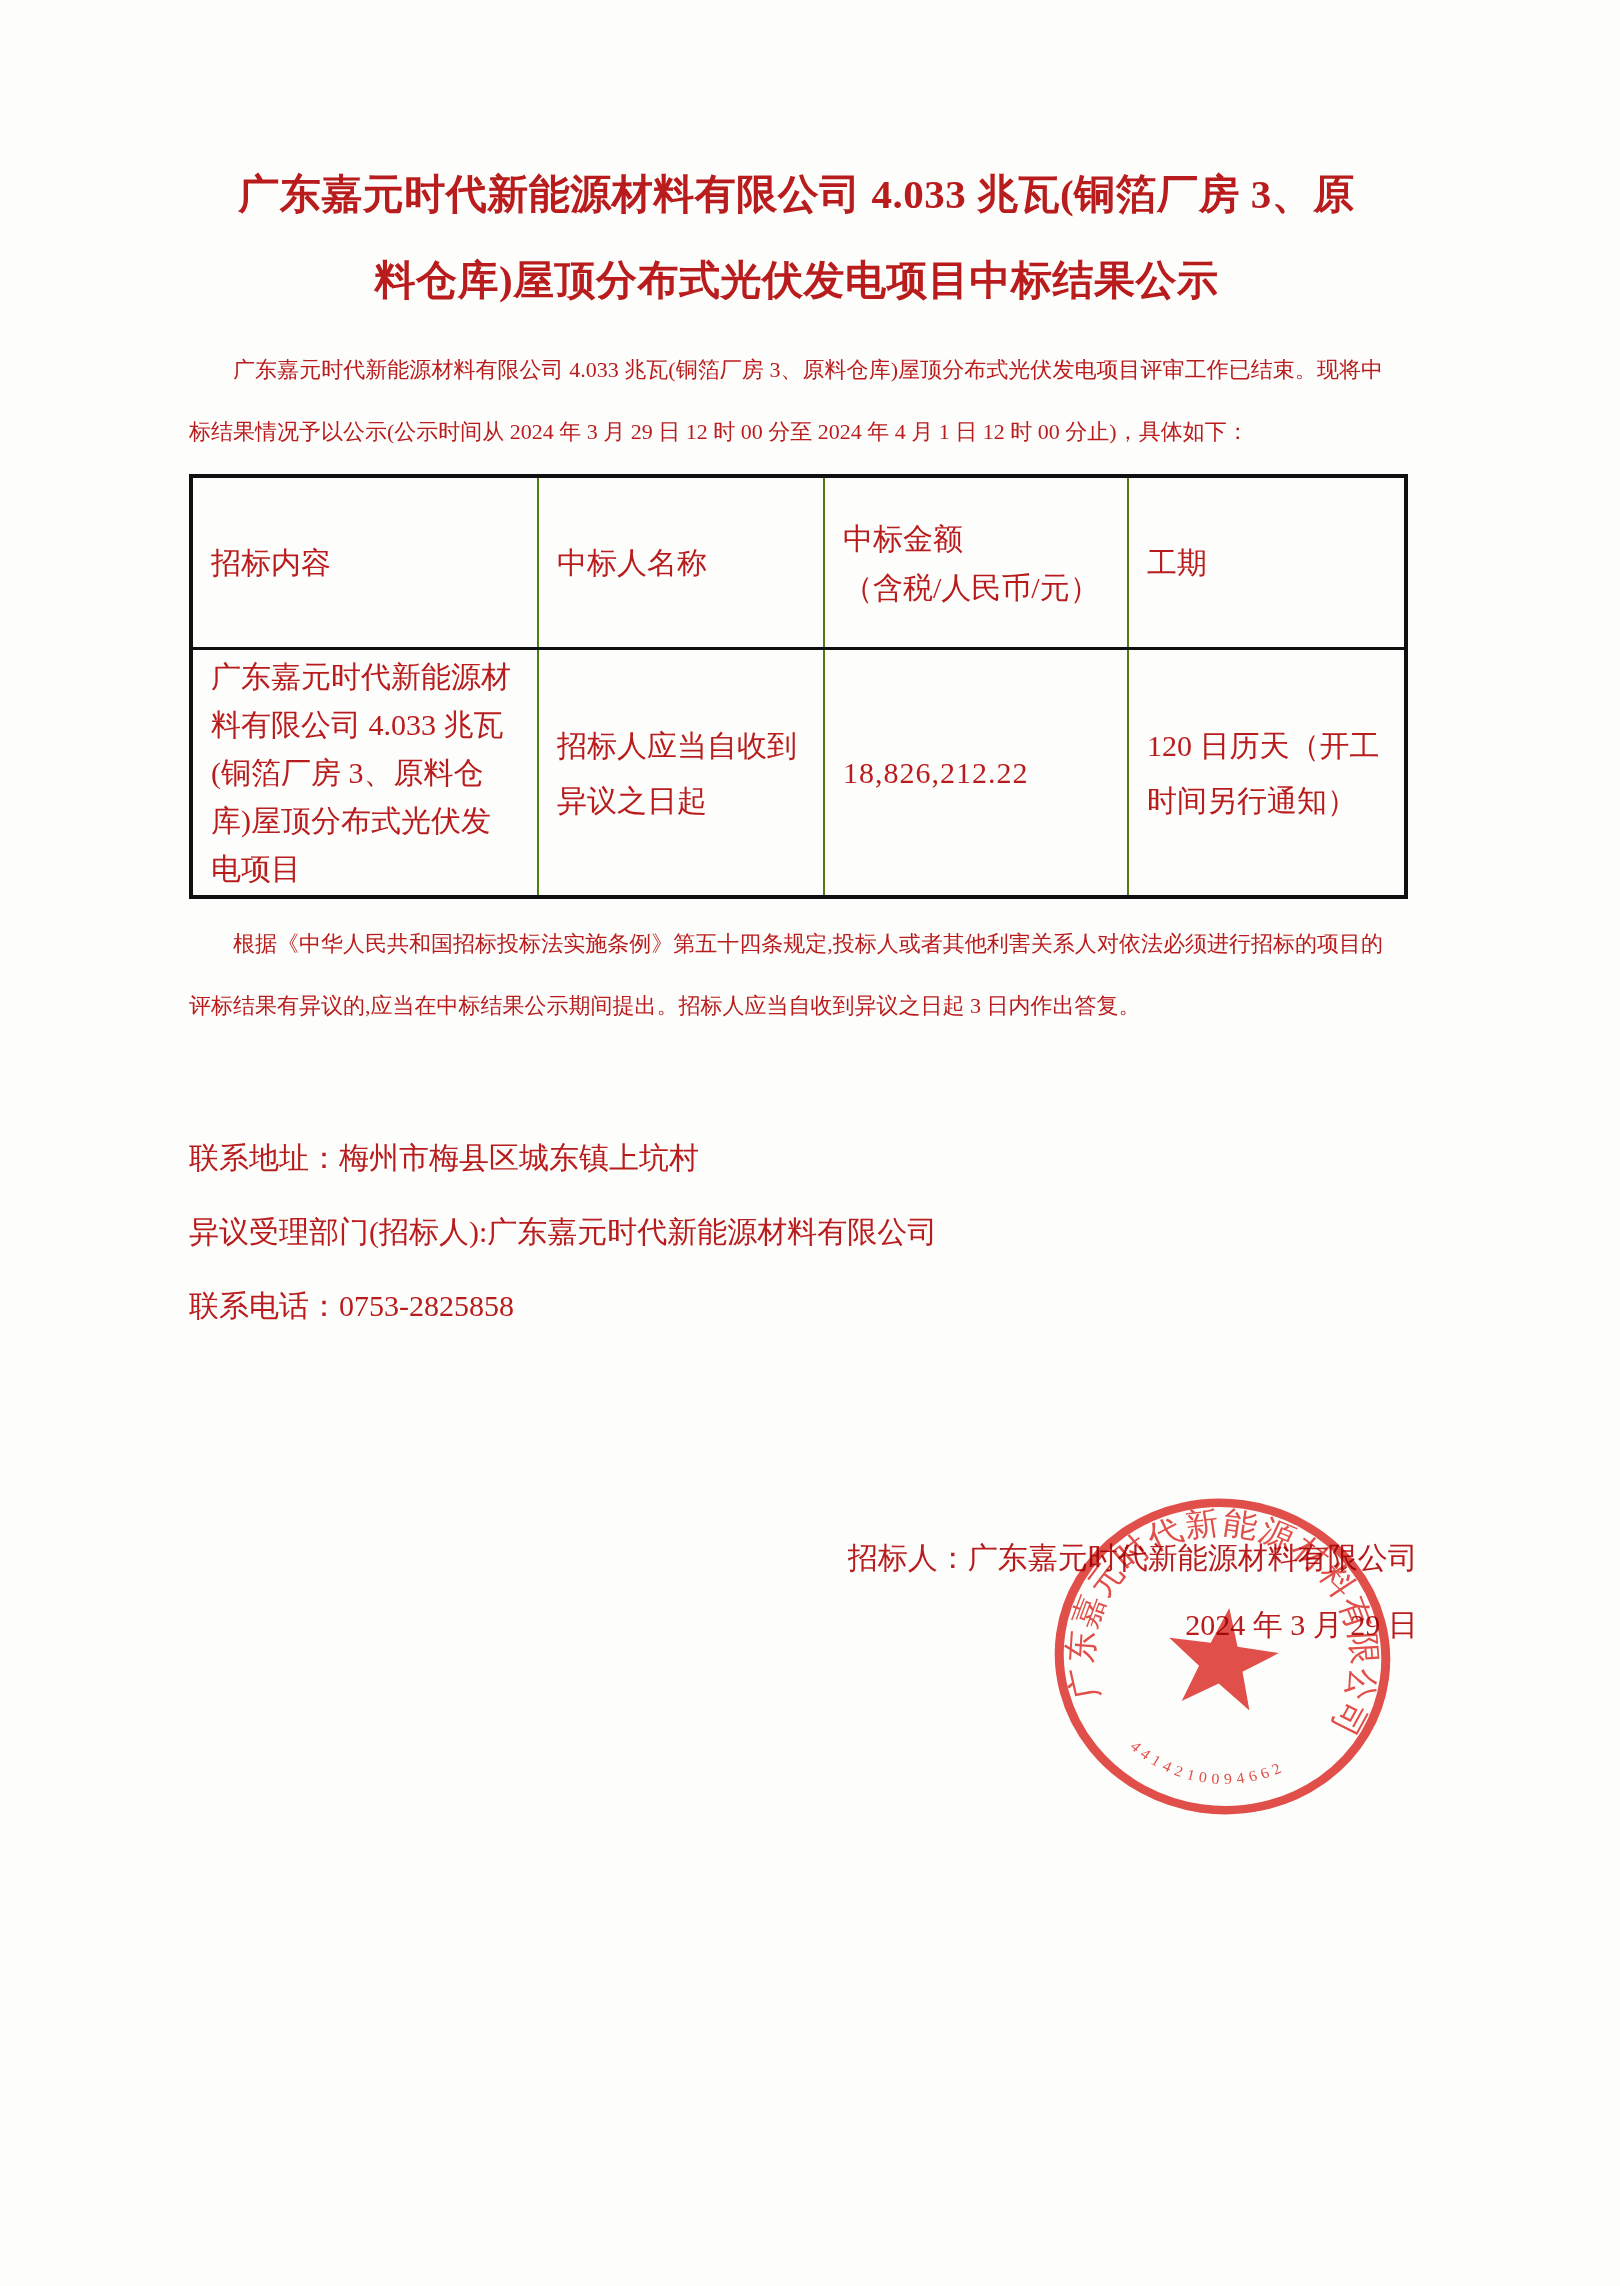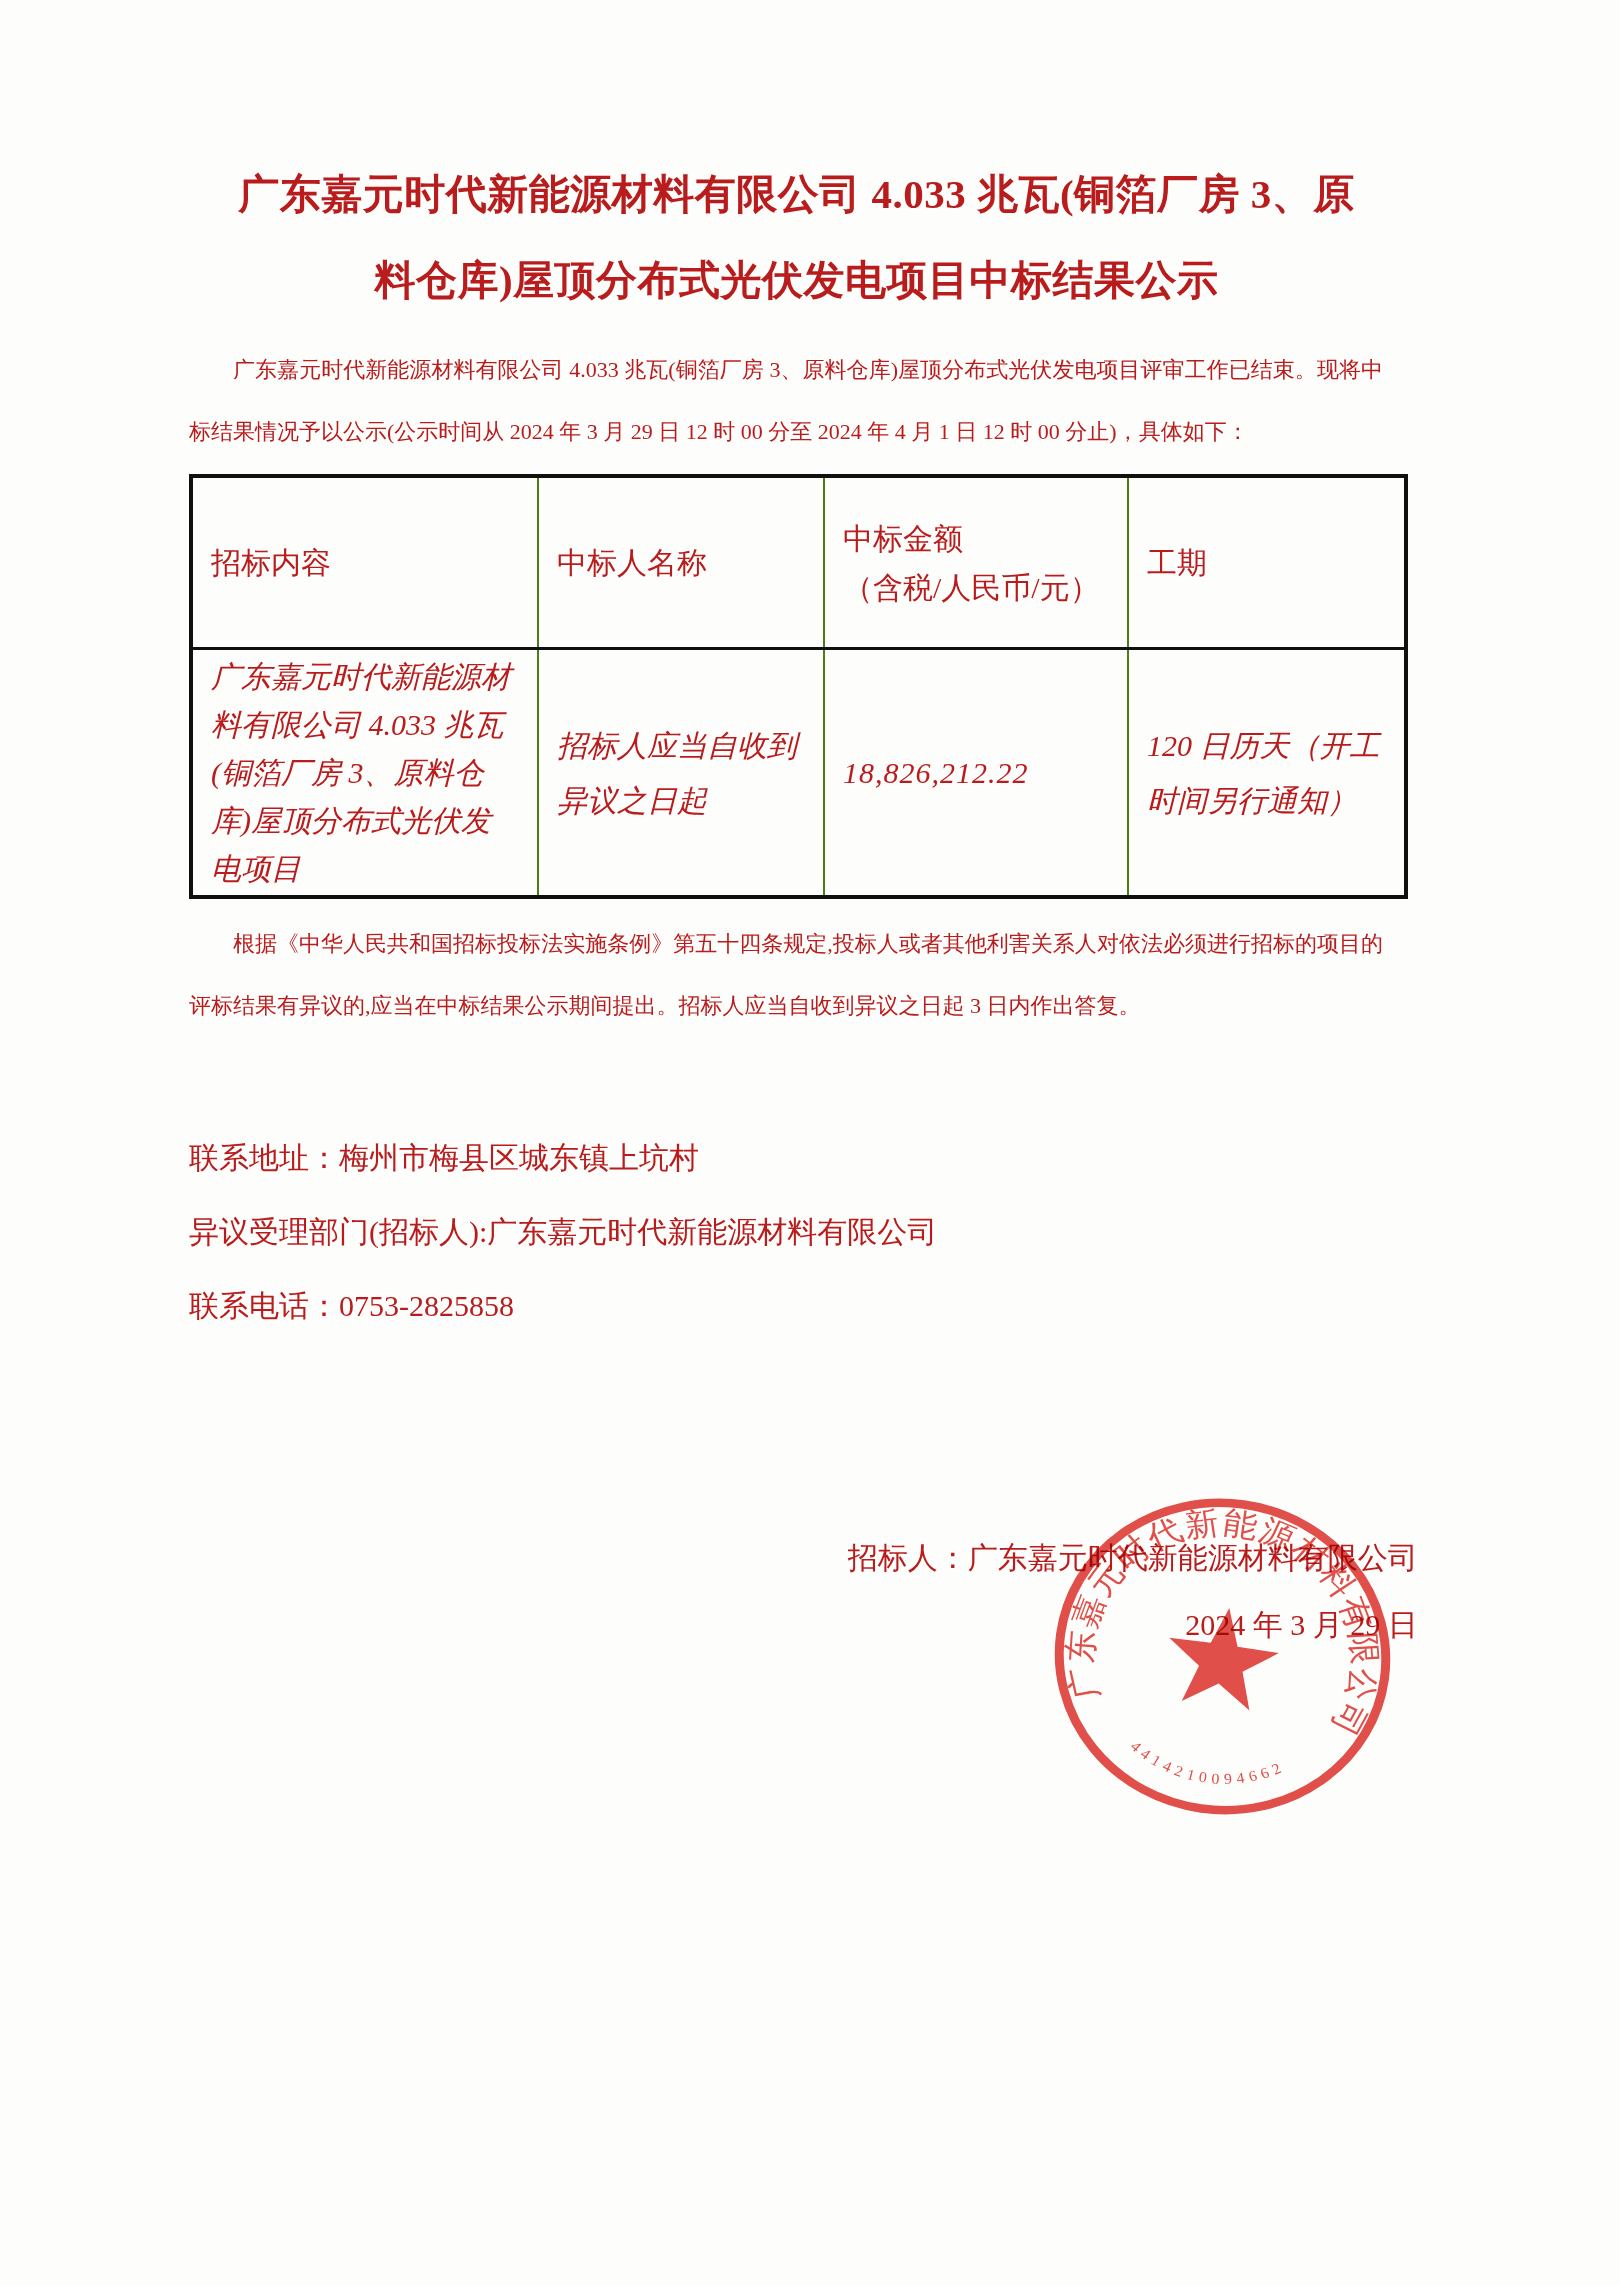--- a/index.html
+++ b/index.html
@@ -37,21 +37,21 @@
     border-collapse:collapse;
     border:4.9px solid #101010;
   }
   table.bid th, table.bid td {
     border:2px solid #4d7c0f;
     text-align:left; vertical-align:middle;
     font-size:30px; font-weight:normal;
     padding:0 18px;
   }
   table.bid thead th { height:169px; line-height:49px; border-bottom:3.9px solid #101010; }
-  table.bid tbody td { height:245px;font-style:italic; }
+  table.bid tbody td { height:245px; }
   td.cell-content { line-height:48px; }
   td.cell-winner  { line-height:55px; }
   td.cell-amount  { line-height:49px; letter-spacing:1px; }
   td.cell-duration{ line-height:55px; padding:0 15.7px; }
   .th-sub { display:block; }
 
   .contact { margin-top:84px; }
   .contact p { margin:0; font-size:30px; line-height:74px; }
 
   .signature { margin-top:184px; text-align:right; margin-right:-13.7px; }

